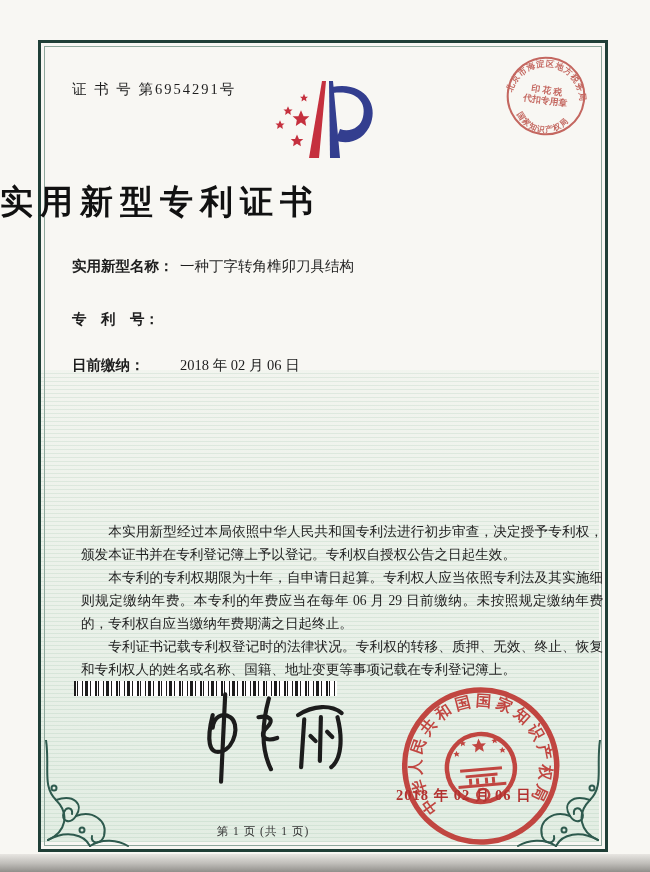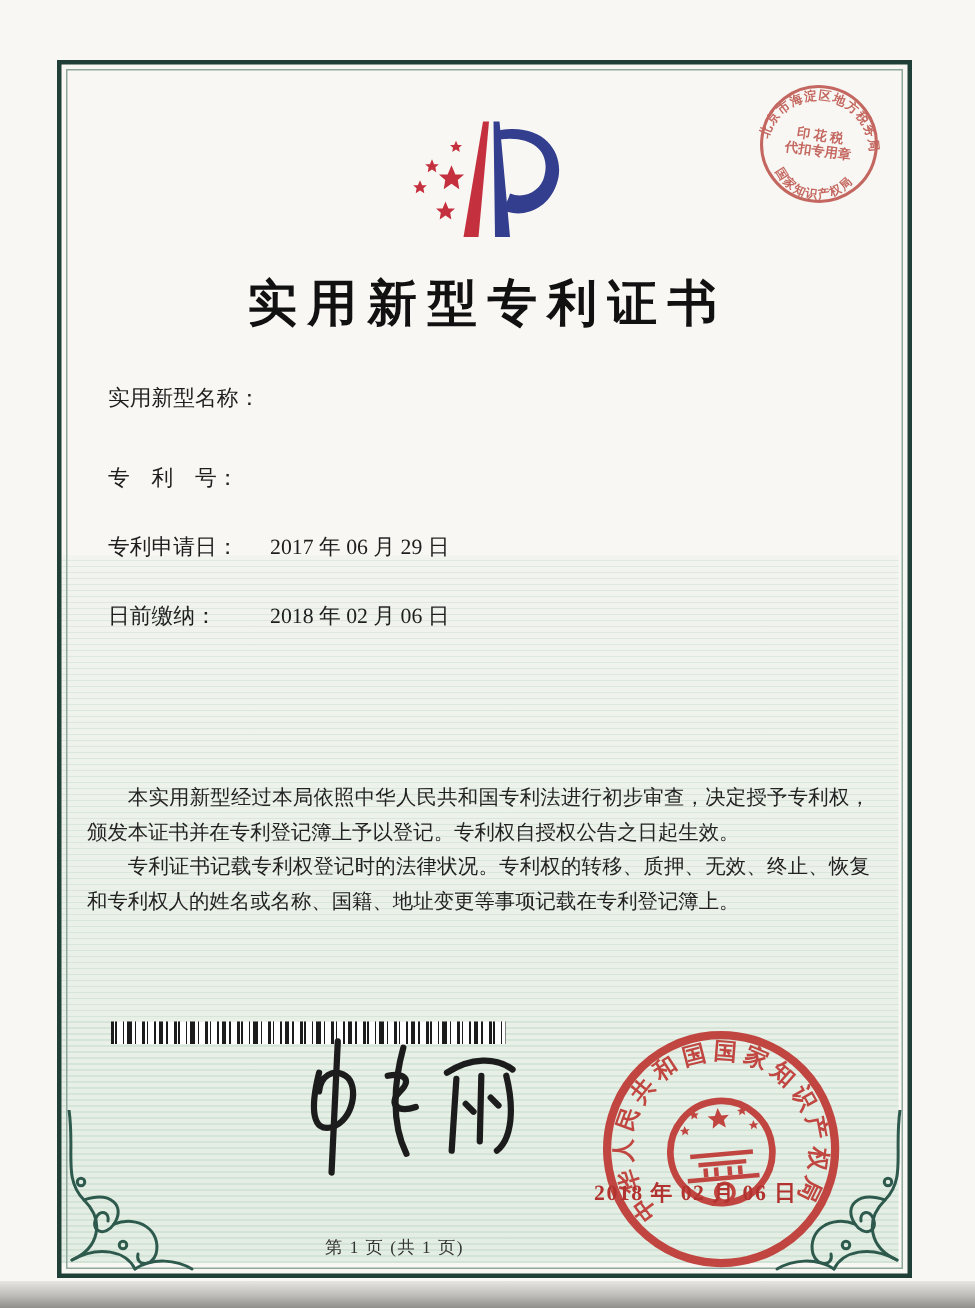--- a/index.html
+++ b/index.html
@@ -26,32 +26,32 @@
   .frame::after{
     content:"";position:absolute;inset:3px;border:1px solid #8fa89d;
   }
   .content{position:absolute;inset:0;z-index:2;}
 
   .cert-no{position:absolute;left:72px;top:80px;font-size:14.5px;letter-spacing:2px;}
 
   .logo{position:absolute;left:268px;top:78px;width:114px;height:100px;}
 
   .title{
-    position:absolute;left:0;top:180px;width:650px;text-align:center;
+    position:absolute;left:0;top:180px;width:650px;text-align:left;
     font-size:33px;font-weight:700;letter-spacing:7px;color:#111;
   }
 
   .fields{position:absolute;left:72px;top:256px;width:520px;}
   .field-row{display:flex;font-size:14.5px;margin-bottom:26px;line-height:20px;}
   .field-row.first{margin-bottom:33px;}
-  .field-label{width:108px;flex-shrink:0;white-space:pre;}
+  .field-label{width:108px;flex-shrink:0;white-space:pre;font-weight:bold;}
   .field-value{white-space:pre;}
 
   .paragraphs{
-    position:absolute;left:58px;top:520px;width:522px;
+    position:absolute;left:81px;top:520px;width:522px;
     font-size:13.6px;line-height:23px;text-align:justify;color:#222;
   }
   .paragraphs p{margin:0;text-indent:2em;}
 
   .barcode{
     position:absolute;left:74px;top:681px;width:263px;height:15px;
     background:repeating-linear-gradient(90deg,
       #1c1c1c 0 2px, #fff 2px 3px,
       #1c1c1c 3px 4px, #fff 4px 8px,
       #1c1c1c 8px 9px, #fff 9px 11px,
@@ -90,20 +90,21 @@
 </head>
 <body>
 
 <div class="page">
 
   <div class="guilloche"></div>
   <div class="frame"></div>
 
   <div class="content">
 
+    <div class="cert-no">证 书 号 第6954291号</div>
 
     <svg class="logo" viewBox="0 0 114 100">
       <defs>
         <polygon id="star5" points="0,-10 2.94,-3.09 9.51,-3.09 4.76,1.18 5.88,8.09 0,4.0 -5.88,8.09 -4.76,1.18 -9.51,-3.09 -2.94,-3.09"></polygon>
       </defs>
       <g fill="#c5303e">
         <use href="#star5" transform="translate(36,20) scale(0.42)"></use>
         <use href="#star5" transform="translate(20,33) scale(0.48)"></use>
         <use href="#star5" transform="translate(12,47) scale(0.48)"></use>
         <use href="#star5" transform="translate(33,41) scale(0.88)"></use>
@@ -114,36 +115,34 @@
         <polygon points="61,3 65,3 72,80 62,80"></polygon>
         <path d="M64,9 C96,3 110,26 103,45 C97,62 80,68 67,62 C69,58 71,55 72,51 C82,55 93,49 95,39 C99,23 87,12 65,15 Z"></path>
       </g>
     </svg>
 
     <div class="title">实用新型专利证书</div>
 
     <div class="fields">
       <div class="field-row first">
         <span class="field-label">实用新型名称：</span>
+        <span class="field-value">一种丁字转角榫卯刀具结构</span>
       </div>
       <div class="field-row">
         <span class="field-label">专　利　号：</span>
-      </div>
-      <div class="field-row">
-        <span class="field-label">专利申请日：</span>
-        <span class="field-value">2017 年 06 月 29 日</span>
       </div>
       <div class="field-row">
         <span class="field-label">日前缴纳：</span>
         <span class="field-value">2018 年 02 月 06 日</span>
       </div>
     </div>
 
     <div class="paragraphs">
       <p>本实用新型经过本局依照中华人民共和国专利法进行初步审查，决定授予专利权，颁发本证书并在专利登记簿上予以登记。专利权自授权公告之日起生效。</p>
+      <p>本专利的专利权期限为十年，自申请日起算。专利权人应当依照专利法及其实施细则规定缴纳年费。本专利的年费应当在每年 06 月 29 日前缴纳。未按照规定缴纳年费的，专利权自应当缴纳年费期满之日起终止。</p>
       <p>专利证书记载专利权登记时的法律状况。专利权的转移、质押、无效、终止、恢复和专利权人的姓名或名称、国籍、地址变更等事项记载在专利登记簿上。</p>
     </div>
 
     <div class="barcode"></div>
 
 
     <svg class="signature" viewBox="0 0 150 100" fill="none" stroke="#1c1c1c" stroke-width="4" stroke-linecap="round">
       <path d="M18,28 C12,52 14,66 26,63 C40,59 44,36 35,30 C27,25 19,30 18,40"></path>
       <path d="M30,8 L26,92"></path>
       <path d="M62,30 C72,28 78,32 70,40 C62,48 68,54 80,50"></path>

